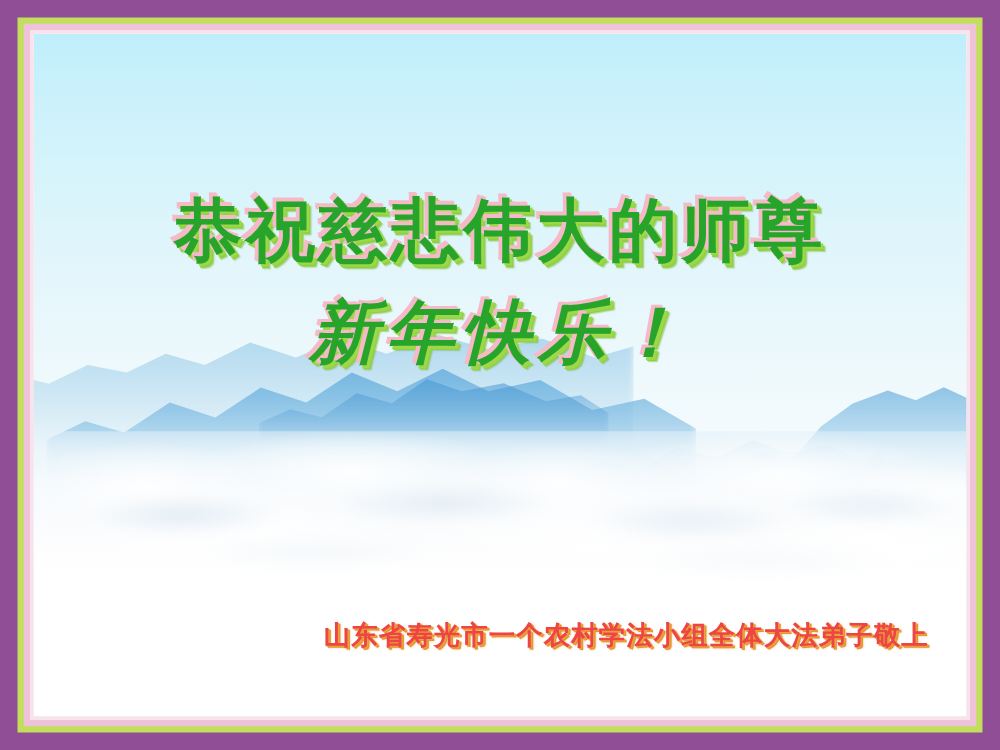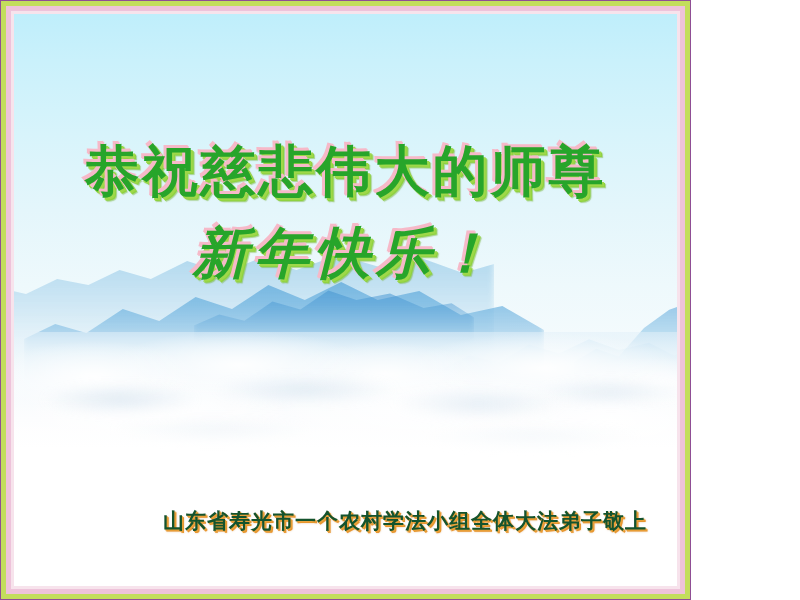--- a/index.html
+++ b/index.html
@@ -11,25 +11,25 @@
   body {
     width: 800px;
     height: 600px;
     overflow: hidden;
     font-family: "DejaVu Sans", "Liberation Sans", sans-serif;
   }
 
   
   .card {
     position: relative;
-    width: 691px;
+    width: 800px;
     height: 600px;
     box-sizing: border-box;
     background: #8f4e95;           
-    padding: 1px;
+    padding: 14px;
   }
   .frame-green {
     position: relative;
     width: 100%;
     height: 100%;
     box-sizing: border-box;
     background: #c3de5c;           
     padding: 5px;
   }
   .frame-pink {
@@ -234,21 +234,21 @@
     right: 30px;
     bottom: 48px;
     text-align: right;
   }
   .sig-line {
     font-family: "DejaVu Sans", "Liberation Sans", sans-serif;
     font-weight: bold;
     font-size: 21px;
     line-height: 34px;
     letter-spacing: 1px;
-    color: #14532d;
+    color: #ef4444;
     text-shadow:
        1px 1px 0 #e8a33c,
        2px 2px 0 #e8962e,
        2px 2px 2px rgba(200,120,40,.45);
     white-space: nowrap;
   }
 </style>
 </head>
 <body>
 

